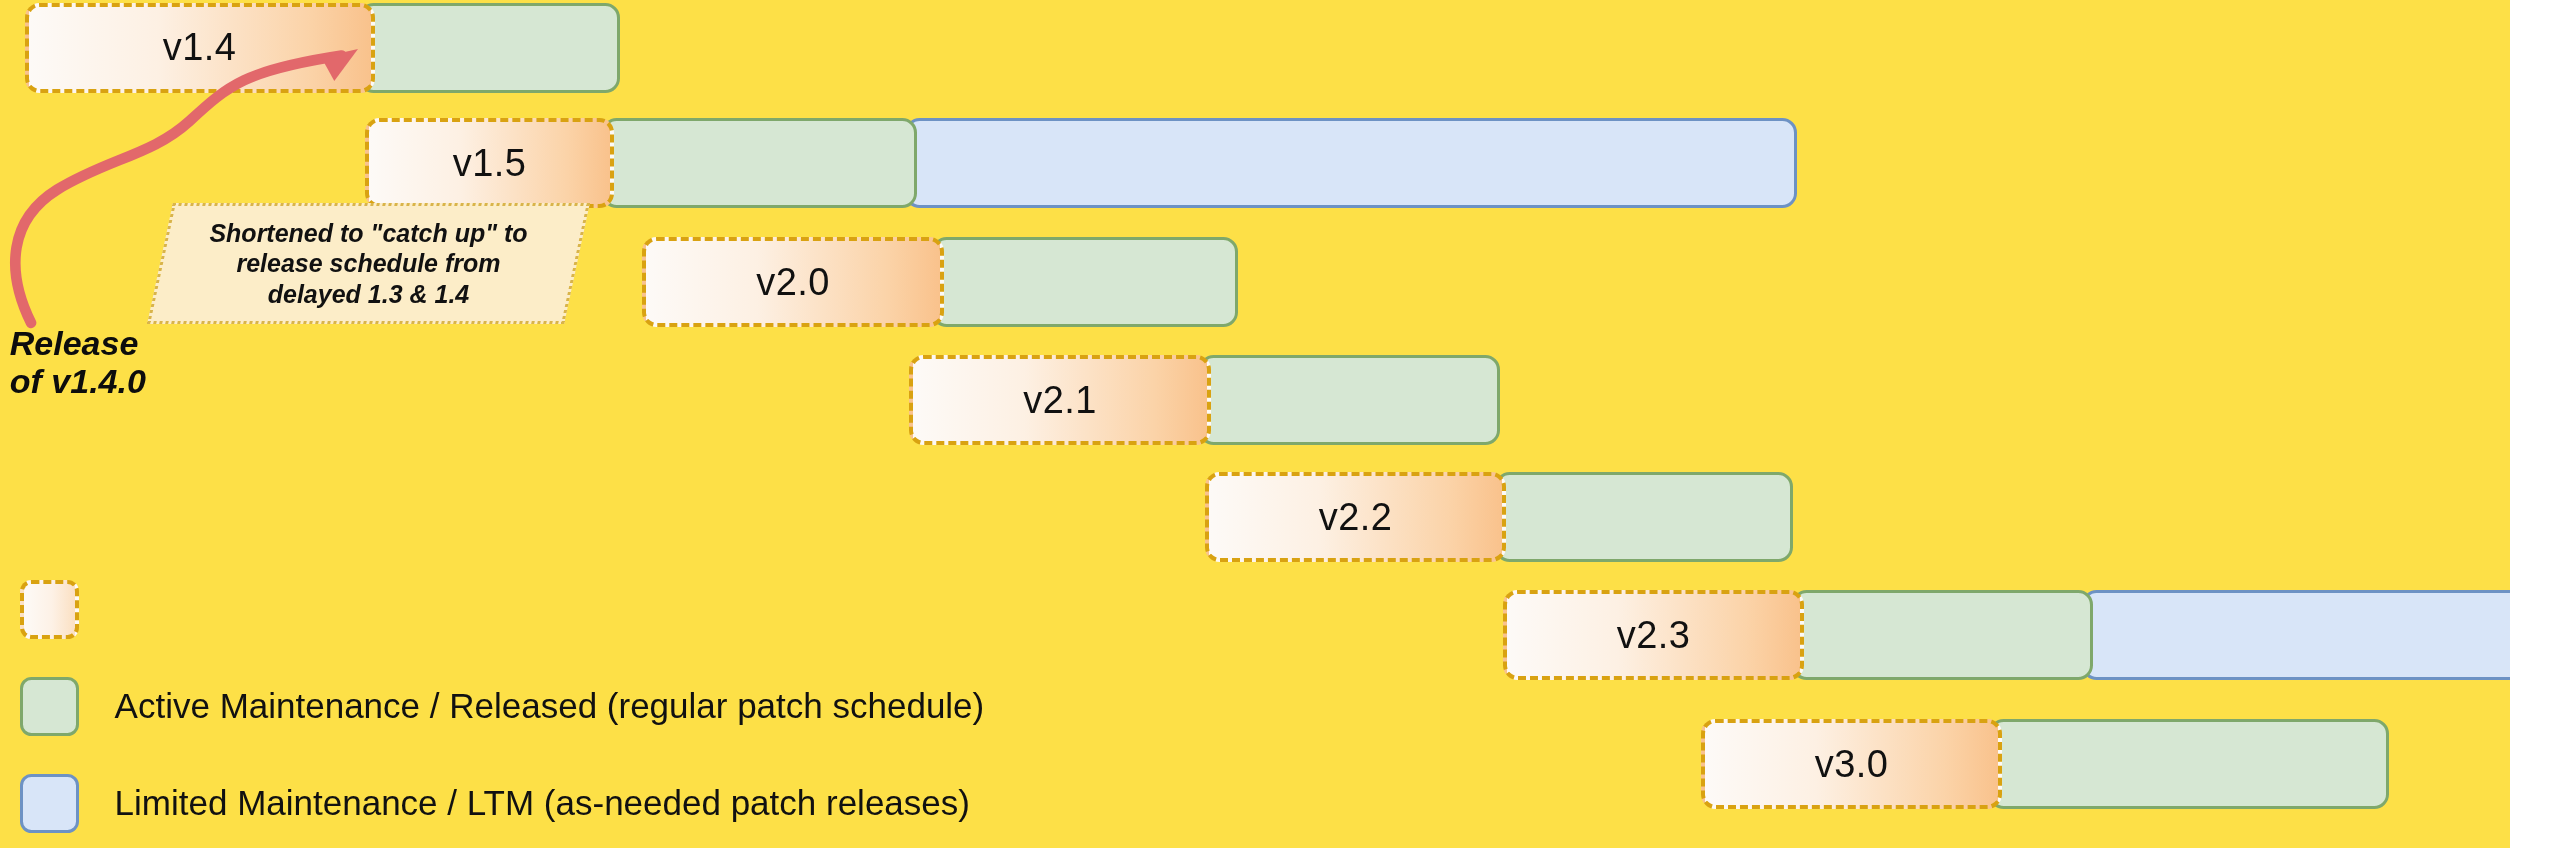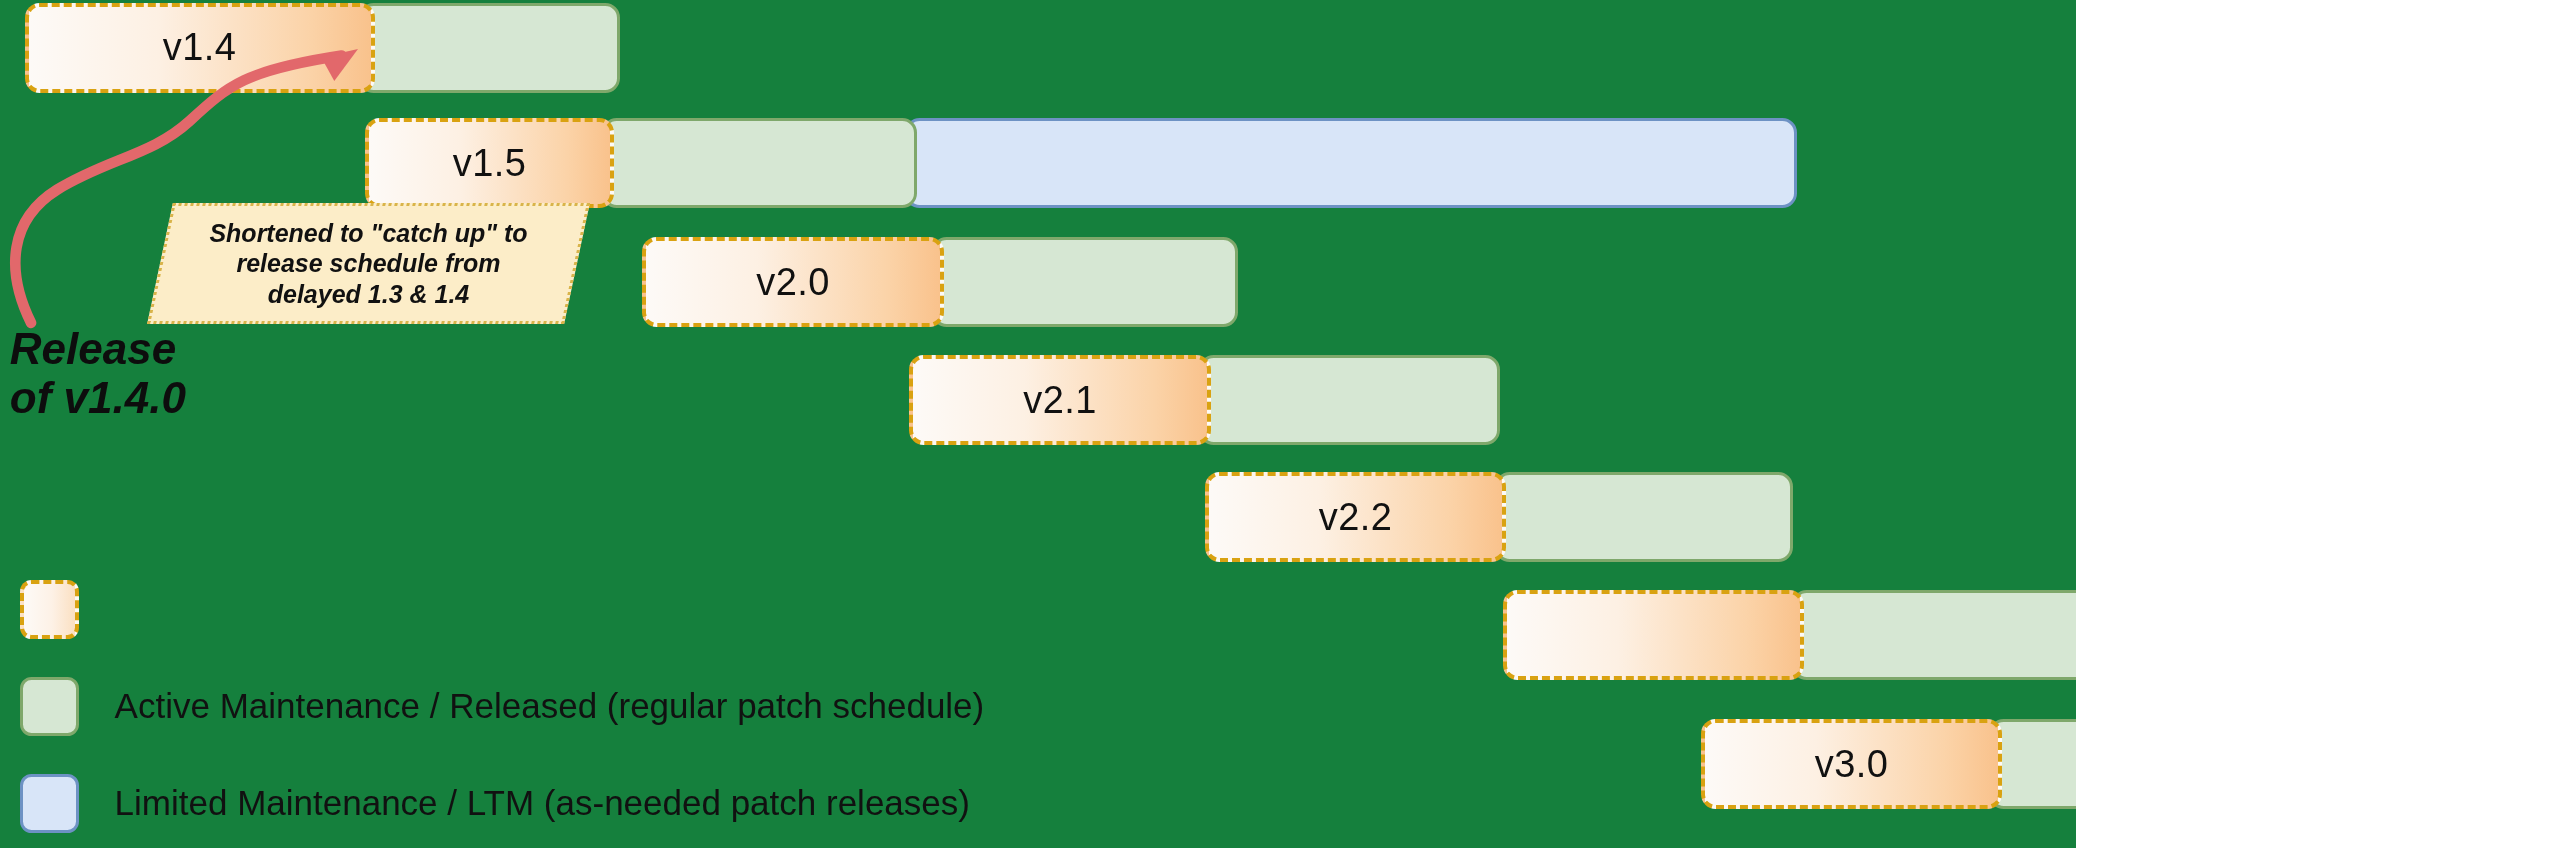--- a/index.html
+++ b/index.html
@@ -2,23 +2,23 @@
 <html style="font-size:13px"><head>
 <meta charset="utf-8">
 <style>
   html,body{margin:0;padding:0;background:#ffffff;}
   body{
     font-family:"Liberation Sans","DejaVu Sans",sans-serif;
     -webkit-font-smoothing:antialiased;
   }
   #root{
     position:relative;
-    width:2076px;
+    width:2510px;
     height:848px;
-    background:#15803d;
+    background:#fde047;
     overflow:hidden;
   }
   
   .row{position:absolute;height:90px;}
   .seg{position:absolute;top:0;height:90px;box-sizing:border-box;}
 
   .seg.dev{
     background:linear-gradient(to right,#fdfaf7 0%,#fdf0e3 38%,#fbd3a8 82%,#f9c28c 100%);
     border:4.1px dashed #d9a211;
     border-radius:14.7px;
@@ -102,21 +102,21 @@
     height:376px;
     z-index:9;
     pointer-events:none;
   }
   .release-label{
     position:absolute;
     left:9.8px;
     top:324px;
     font-style:italic;
     font-weight:bold;
-    font-size:44px;
+    font-size:34px;
     line-height:1.12;
     color:#0d0d0d;
     white-space:pre-line;
     z-index:10;
   }
 
   
   .legend{position:absolute;left:19.6px;top:577px;}
   .legend-row{
     display:flex;
@@ -178,20 +178,21 @@
         <div class="bar-label" style="left: 1205px; width: 301px; right: auto;">v2.2</div>
       </div>
       <div class="row" style="left: 0px; top: 590px; right: 0px;">
         <div class="seg ltm torn" style="left: 2082px; width: 458px;">
           <svg class="torn-edge" viewBox="0 0 48 118" xmlns="http://www.w3.org/2000/svg" preserveAspectRatio="none">
             <path d="M0 2 C 28 2 46 26 30 59 C 14 92 30 116 0 116 Z" fill="#d8e5f8" stroke="#6d92c4" stroke-width="4"></path>
           </svg>
         </div>
         <div class="seg maint" style="left: 1792px; width: 301px;"></div>
         <div class="seg dev" style="left: 1503px; width: 301px;"></div>
+        <div class="bar-label" style="left: 1503px; width: 301px; right: auto;">v2.3</div>
       </div>
       <div class="row" style="left: 0px; top: 719px; right: 0px;">
         <div class="seg maint" style="left: 1989px; width: 400px;"></div>
         <div class="seg dev" style="left: 1701px; width: 301px;"></div>
         <div class="bar-label" style="left: 1701px; width: 301px; right: auto; border-radius: 31px;">v3.0</div>
       </div>
     </div>
 
   <div class="note" style="left:160px;top:203px;width:417px;height:121px;">
     <div class="note-inner">

